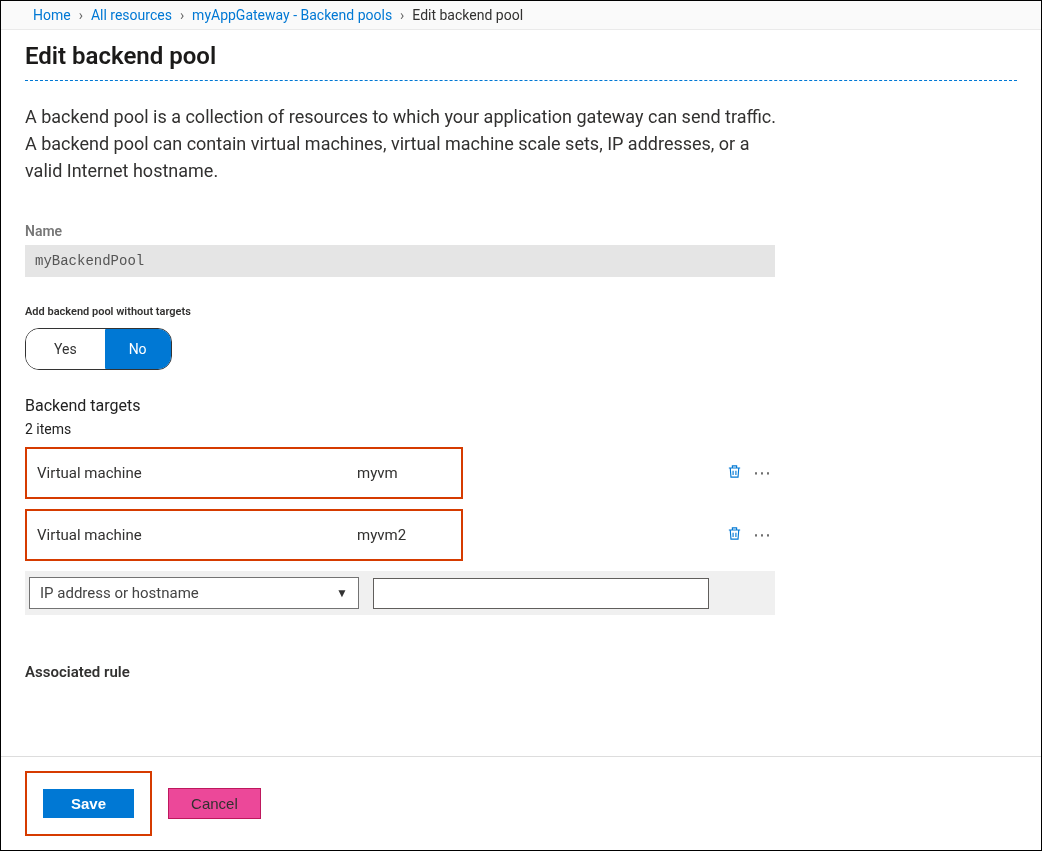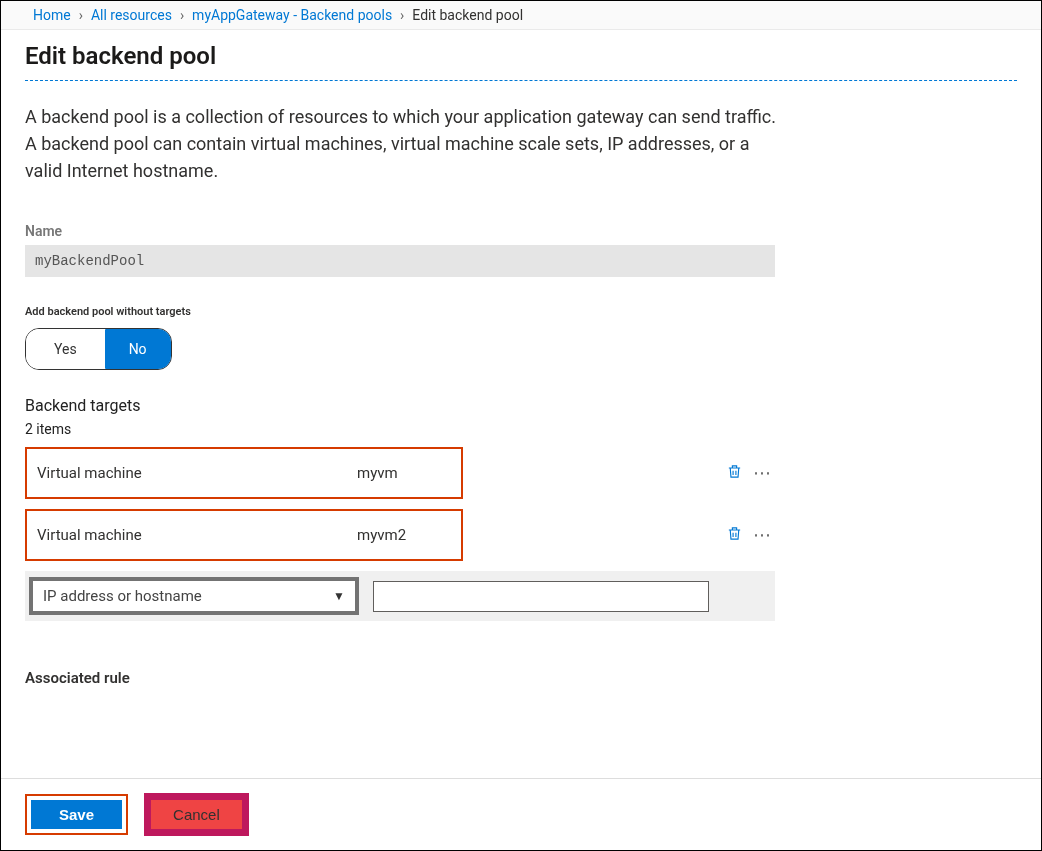--- a/index.html
+++ b/index.html
@@ -91,21 +91,21 @@
     background: #f0f0f0;
     width: 750px;
     padding: 6px 4px;
     margin-top: 4px;
     gap: 14px;
   }
   .select-type {
     display: flex; align-items: center; justify-content: space-between;
     width: 330px;
     background: #fff;
-    border: 4px solid #737373;
+    border: 1px solid #737373;
     padding: 6px 10px;
     font-size: 15px;
     color: #444;
     cursor: pointer;
     margin-left: 0;
     gap: 34px;
   }
   .chevron { font-size: 12px; color: #333; }
   .add-target-input {
     width: 336px;
@@ -118,36 +118,36 @@
   .assoc-link { color: #0078d4; cursor: pointer; font-size: 14px; }
   .footer {
     position: absolute;
     bottom: 0; left: 0; right: 0;
     border-top: 1px solid #ddd;
     padding: 14px 24px;
     display: flex; gap: 16px; align-items: center;
   }
   .save-highlight {
     border: 2px solid #d63b00;
-    padding: 4px;
+    padding: 16px;
     display: inline-block;
   }
   .save-btn {
     background: #0078d4;
     color: #fff;
     border: none;
     font-size: 15px;
     font-weight: 600;
     padding: 6px 28px;
     cursor: pointer;
   }
   .cancel-btn {
-    background: #ef4444;
+    background: #ec4899;
     color: #323130;
-    border: 7px solid #be185d;
+    border: 1px solid #be185d;
     font-size: 15px;
     padding: 6px 22px;
     cursor: pointer;
     text-align: center;
   }
 </style>
 </head>
 <body>
 
 <div class="breadcrumb">

